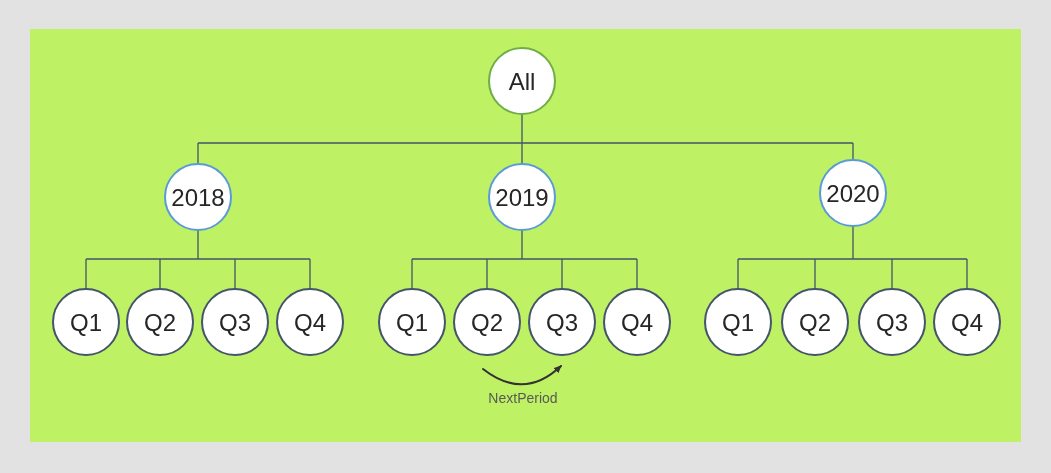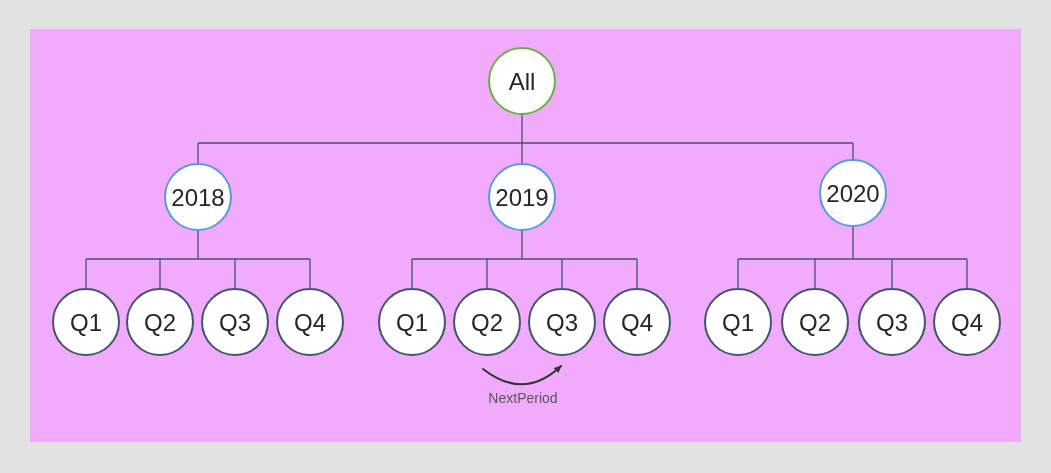--- a/index.html
+++ b/index.html
@@ -42,21 +42,21 @@
   }
   .arrow-path {
     fill: none;
     stroke-width: 2;
     stroke-linecap: round;
   }
 </style>
 </head>
 <body style="background: rgb(226, 226, 226);">
 
-<div class="slide-canvas" style="background: #f0abfc;">
+<div class="slide-canvas" style="background: #bef264;">
   <svg width="991" height="413" viewBox="0 0 991 413">
     <defs>
       <marker id="arrowhead" markerWidth="9" markerHeight="8" refX="7" refY="3.5" orient="auto" markerUnits="userSpaceOnUse">
         <path d="M0,0 L8,3.5 L0,7 Z" fill="#333333"></path>
       </marker>
     </defs>
 
     <g class="connector" stroke="#44546a">
       <path d="M492,85 L492,114 M168,114 L823,114 M168,114 L168,135 M492,114 L492,135 M823,114 L823,131"></path>
       <path d="M168,201 L168,230 M56,230 L280,230 M56,230 L56,260 M130,230 L130,260 M205,230 L205,260 M280,230 L280,260"></path>

